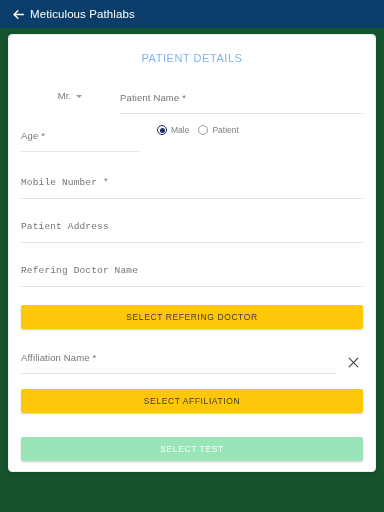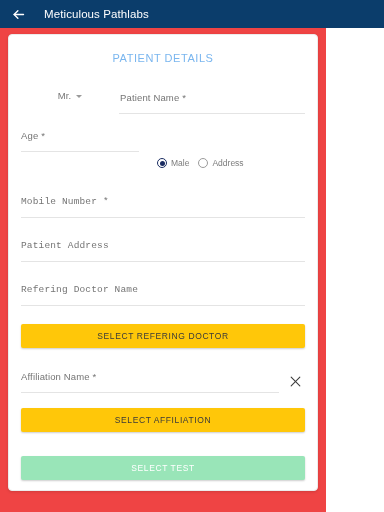--- a/index.html
+++ b/index.html
@@ -29,29 +29,29 @@
     flex: 0 0 auto;
     display: flex;
     align-items: center;
     justify-content: center;
   }
   .back-arrow svg { display: block; }
   .appbar-title {
     color: #ffffff;
     font-size: 11.5px;
     letter-spacing: .1px;
-    margin-left: 18px;
+    margin-left: 4px;
     white-space: nowrap;
   }
 
   
   .page {
-    width: 326px;
+    width: 384px;
     height: 484px;
-    background: #ef4444;
+    background: #14532d;
     box-sizing: border-box;
     padding: 6px 8px 0 8px;
   }
 
   .card {
     background: #ffffff;
     border: 1px solid #ececec;
     border-radius: 4px;
     box-shadow: 0 1px 3px rgba(0,0,0,0.13);
     padding: 0 0 10px 0;
@@ -125,21 +125,20 @@
   .age-field {
     width: 118px;
     flex: 0 0 auto;
   }
   .gender-group {
     display: flex;
     align-items: center;
     gap: 9px;
     padding-bottom: 8px;
     margin-left: 18px;
-    margin-top: 33px;
   }
   .radio-item {
     display: flex;
     align-items: center;
     gap: 4px;
   }
   .radio {
     width: 10px;
     height: 10px;
     border-radius: 50%;
@@ -258,21 +257,21 @@
         <div class="age-field field-underline">
           <span class="label-muted">Age *</span>
         </div>
         <div class="gender-group">
           <div class="radio-item">
             <span class="radio checked"></span>
             <span class="radio-label">Male</span>
           </div>
           <div class="radio-item">
             <span class="radio unchecked"></span>
-            <span class="radio-label">Address</span>
+            <span class="radio-label">Patient</span>
           </div>
         </div>
       </div>
 
       <div class="row row-plain">
         <div class="field-underline">
           <span class="label-muted">Mobile Number *</span>
         </div>
       </div>
 

